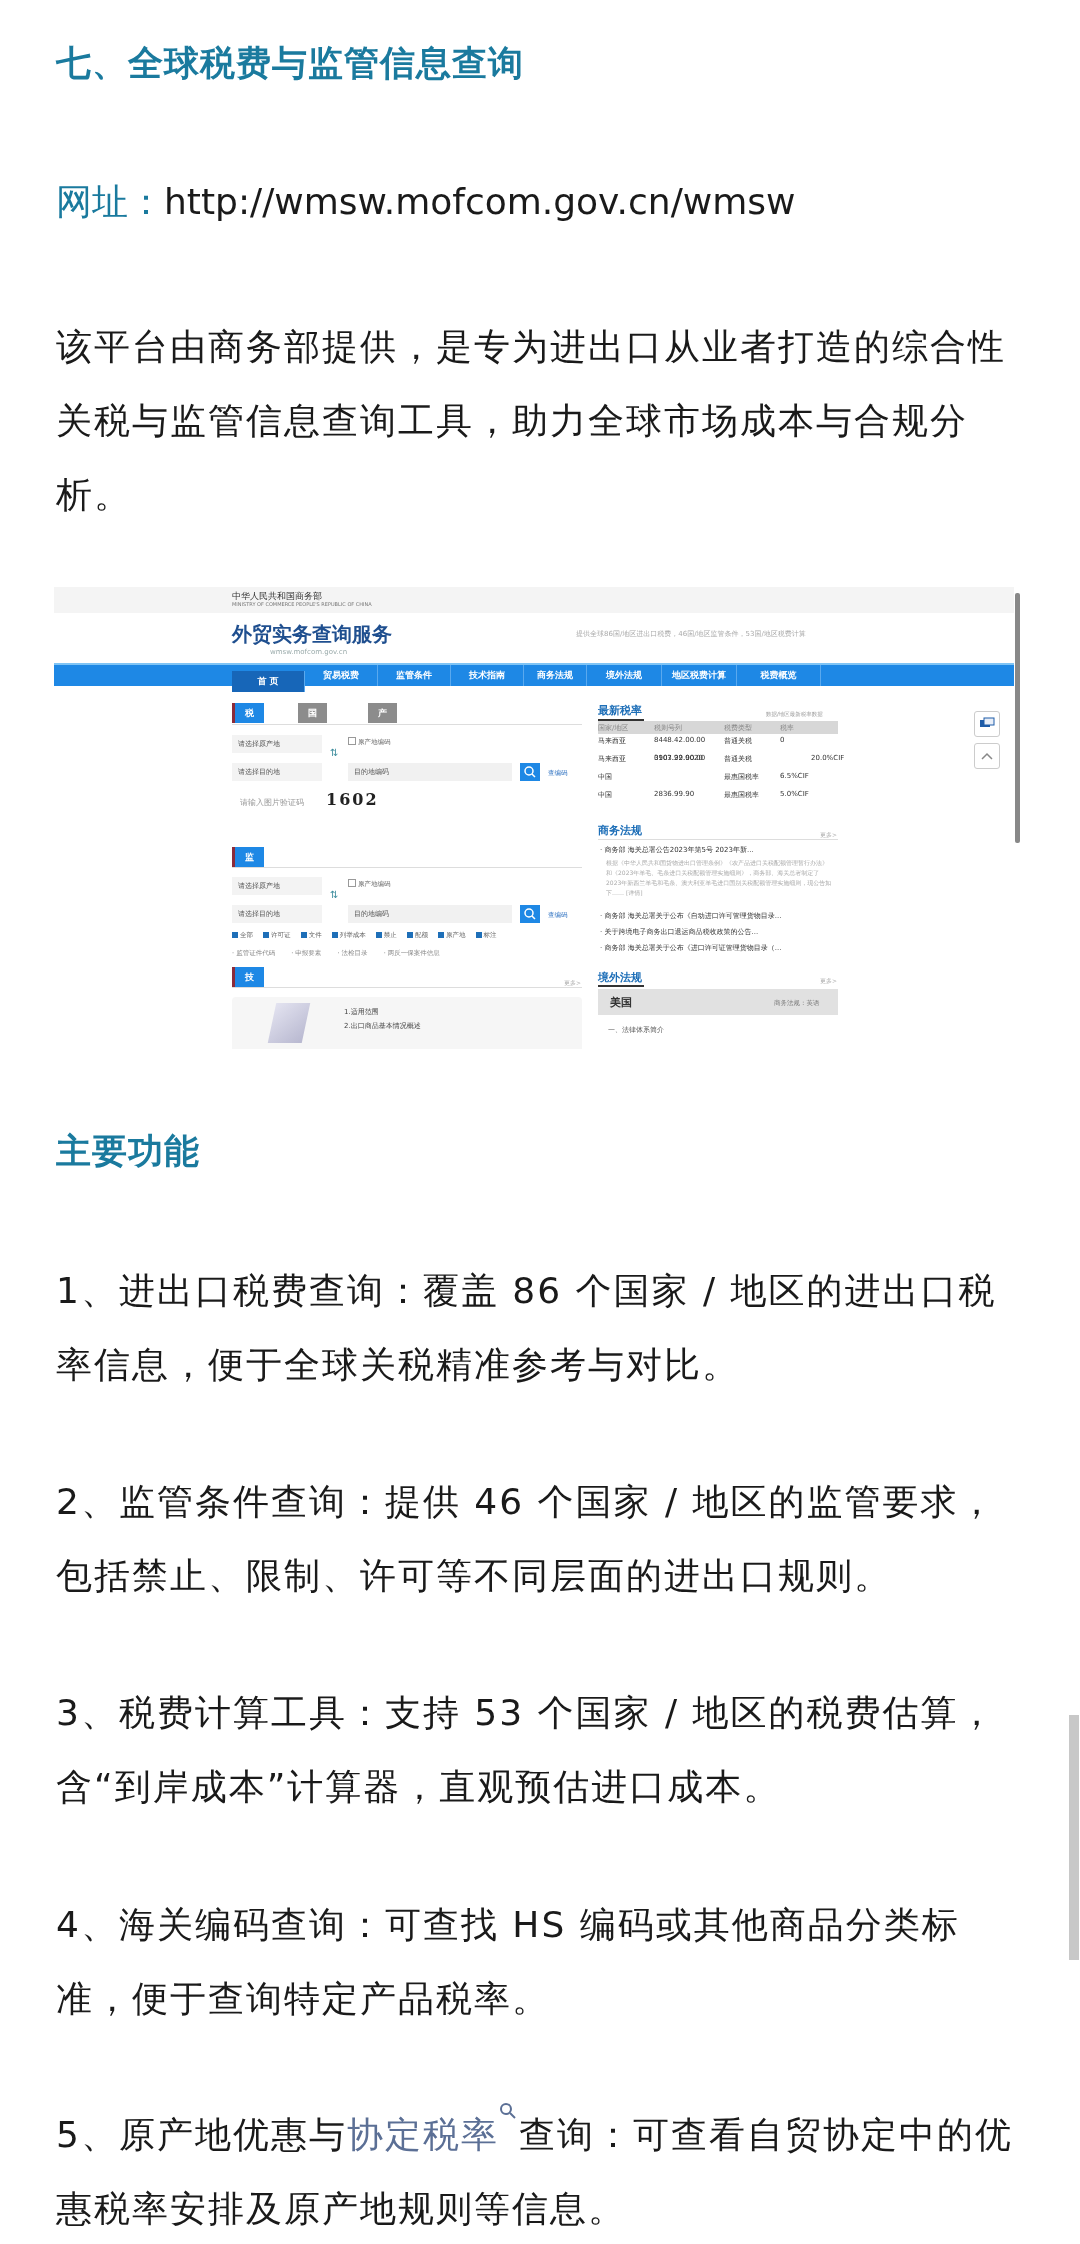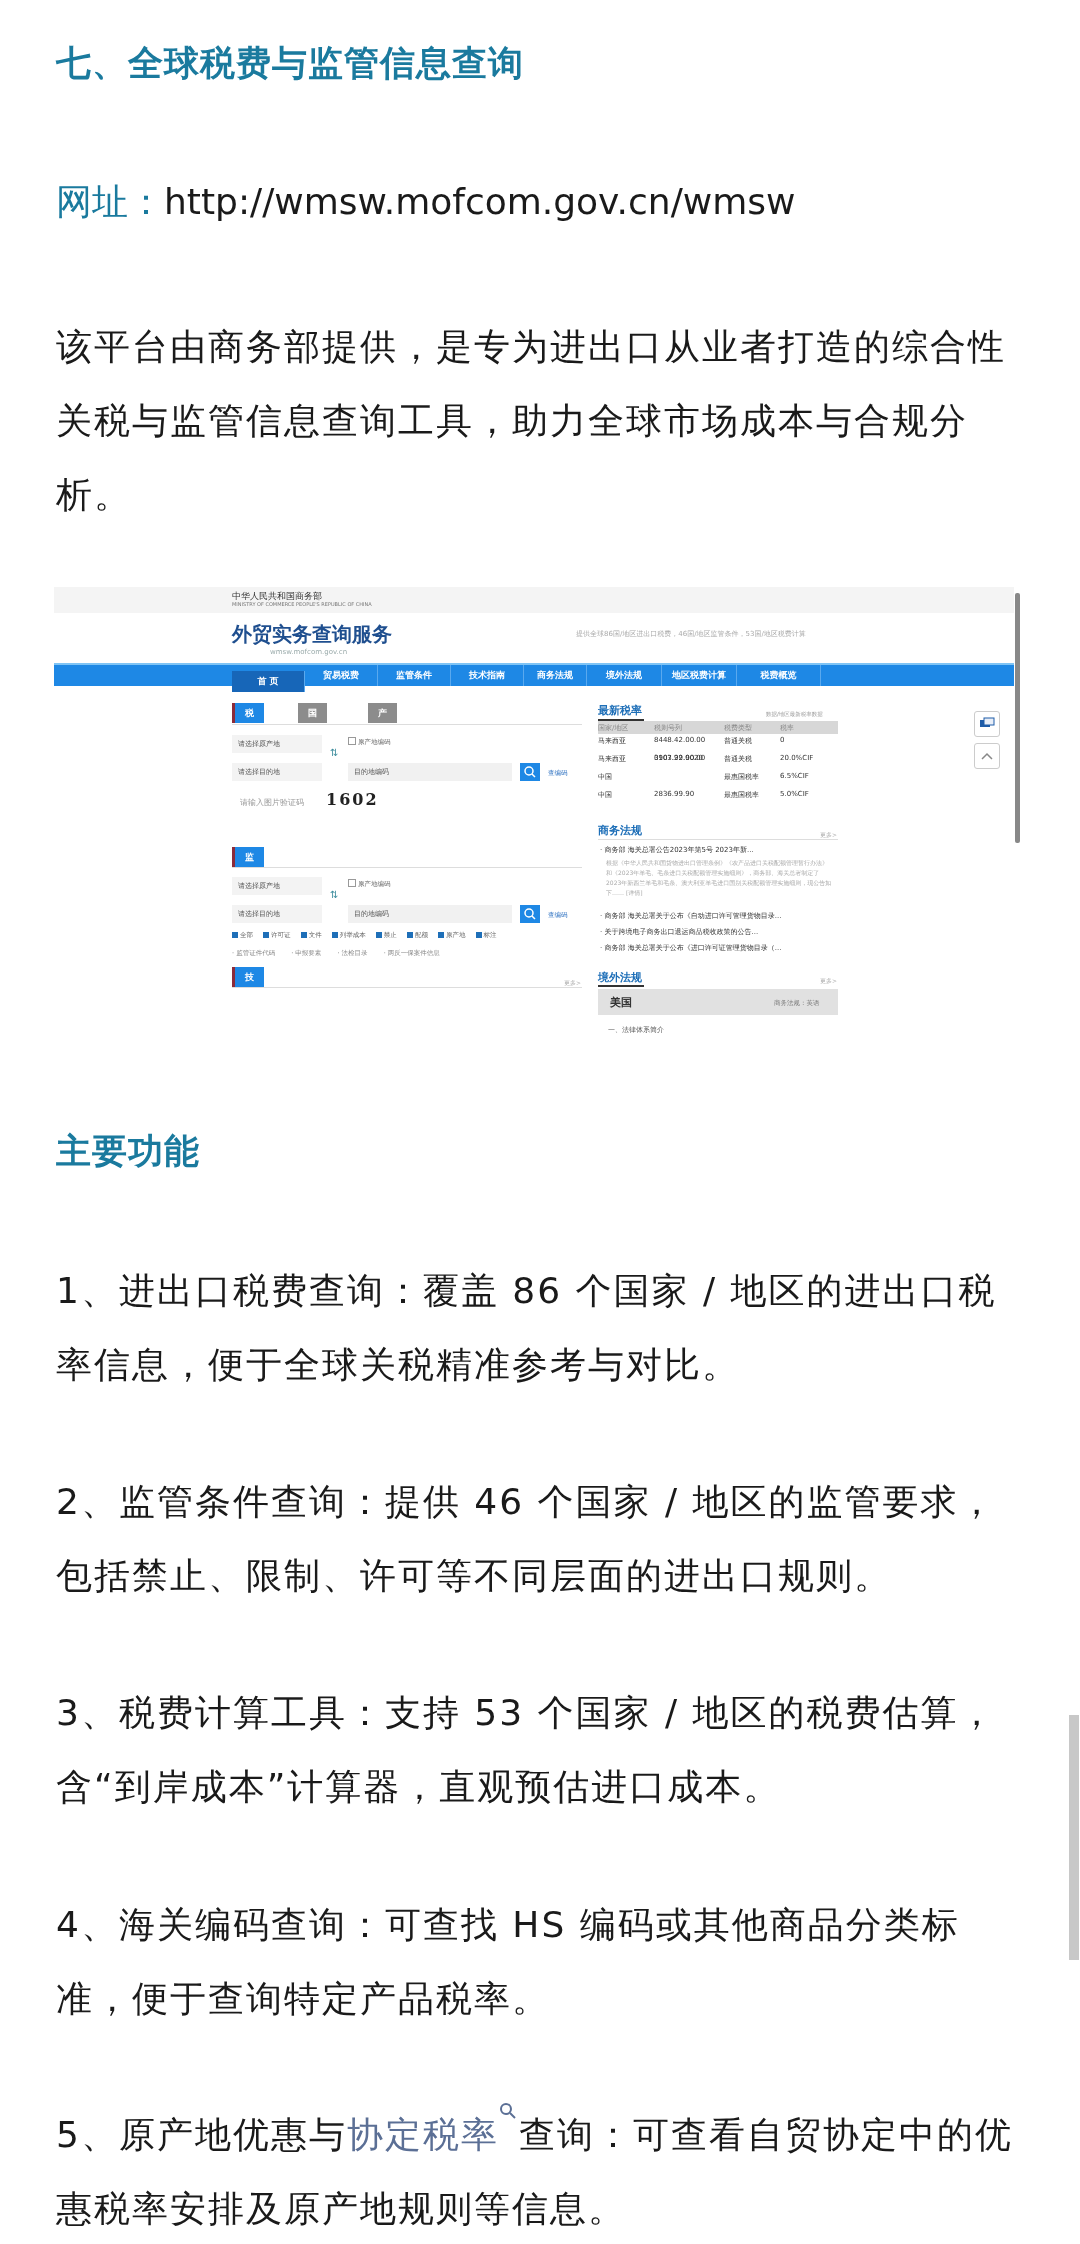--- a/index.html
+++ b/index.html
@@ -163,39 +163,44 @@
     <span>· <em style="font-style:normal">申报要素</em></span>
     <span>· <em style="font-style:normal">法检目录</em></span>
     <span>· <em style="font-style:normal">两反一保案件信息</em></span>
   </div>
 
   <div class="tabbar" style="left:178px;top:380px;">
     <div class="tab blue" style="left:0;">技术指南</div>
   </div>
   <div class="tab-rule" style="left:178px;top:400px;width:350px;"></div>
   <div class="more" style="left:510px;top:392px;">更多&gt;</div>
+  <div class="guide-box" style="left:178px;top:410px;width:350px;height:60px;">
+    <div class="book" style="left:40px;top:6px;"></div>
+    <div class="guide-item" style="left:112px;top:10px;">1.适用范围</div>
+    <div class="guide-item" style="left:112px;top:24px;">2.出口商品基本情况概述</div>
+  </div>
 
   <div class="rhead" style="left:544px;top:116px;">最新税率</div>
   <div class="rhead-line" style="left:544px;top:132px;width:46px;"></div>
   <div class="rnote" style="left:712px;top:124px;">数据/地区最新税率数据</div>
   <div class="rt-head" style="left:544px;top:134px;width:240px;"></div>
   <div class="rt-cell hdr" style="left:544px;top:136px;width:56px;">国家/地区</div>
   <div class="rt-cell hdr" style="left:600px;top:136px;width:70px;">税则号列</div>
   <div class="rt-cell hdr" style="left:670px;top:136px;width:56px;">税费类型</div>
   <div class="rt-cell hdr" style="left:726px;top:136px;width:56px;">税率</div>
 
   <div class="rt-cell" style="left:544px;top:149px;width:56px;">马来西亚</div>
   <div class="rt-cell" style="left:600px;top:149px;width:70px;">8448.42.00.00</div>
   <div class="rt-cell" style="left:670px;top:149px;width:56px;">普通关税</div>
   <div class="rt-cell" style="left:726px;top:149px;width:56px;">0</div>
 
   <div class="rt-cell" style="left:544px;top:167px;width:56px;">马来西亚</div>
   <div class="rt-cell" style="left:600px;top:167px;width:70px;">0103.92.00.00</div>
   <div class="rt-cell" style="left:670px;top:167px;width:56px;">普通关税</div>
-  <div class="rt-cell" style="left:726px;top:167px;width:56px;">20.0%CIF</div>
+  <div class="rt-cell" style="left:757px;top:167px;width:56px;">20.0%CIF</div>
 
   <div class="rt-cell" style="left:544px;top:185px;width:56px;">中国</div>
   <div class="rt-cell" style="left:600px;top:167px;width:70px;">3907.29.9020</div>
   <div class="rt-cell" style="left:670px;top:185px;width:56px;">最惠国税率</div>
   <div class="rt-cell" style="left:726px;top:185px;width:56px;">6.5%CIF</div>
 
   <div class="rt-cell" style="left:544px;top:203px;width:56px;">中国</div>
   <div class="rt-cell" style="left:600px;top:203px;width:70px;">2836.99.90</div>
   <div class="rt-cell" style="left:670px;top:203px;width:56px;">最惠国税率</div>
   <div class="rt-cell" style="left:726px;top:203px;width:56px;">5.0%CIF</div>

